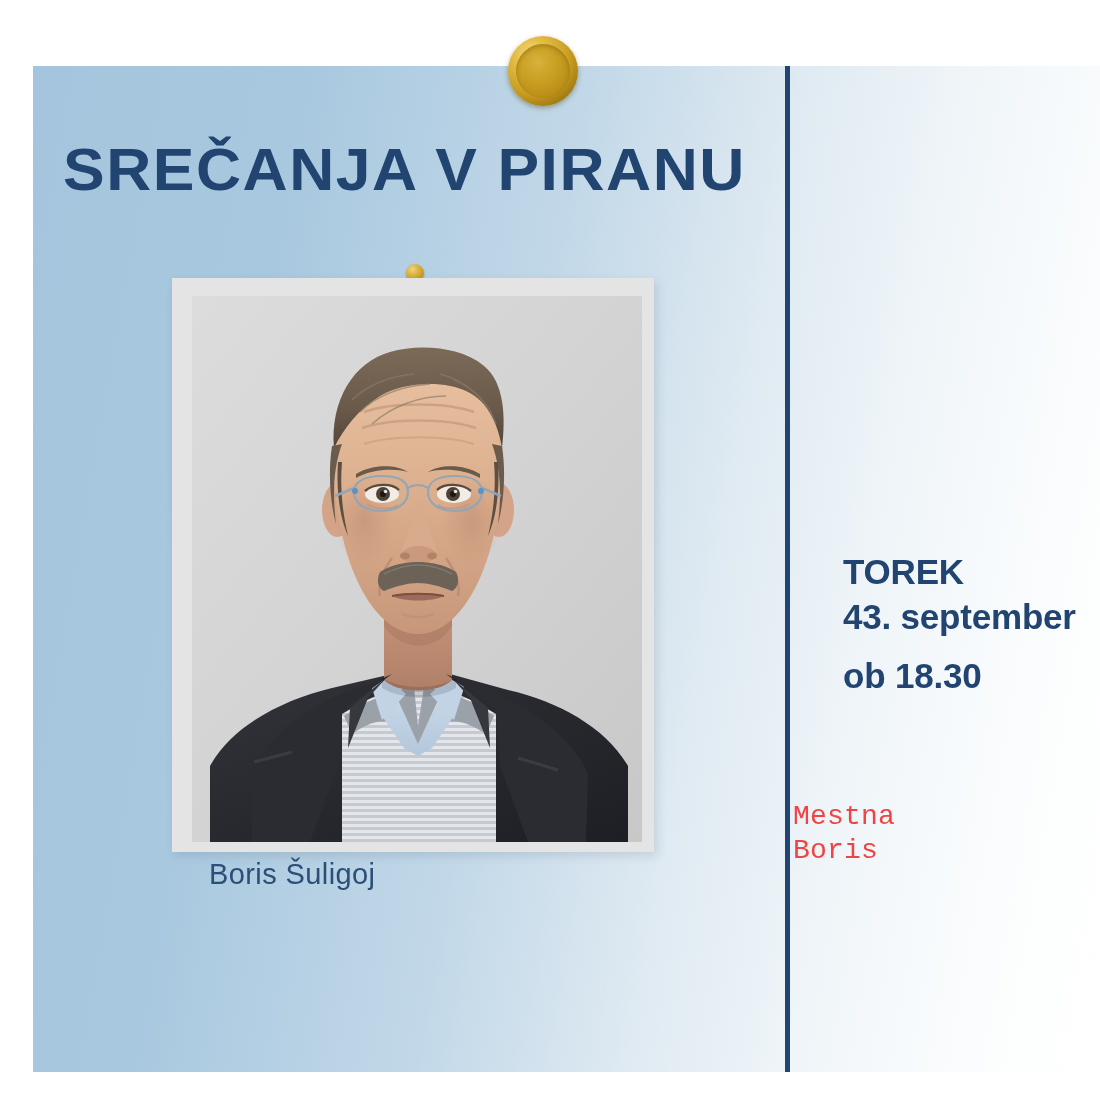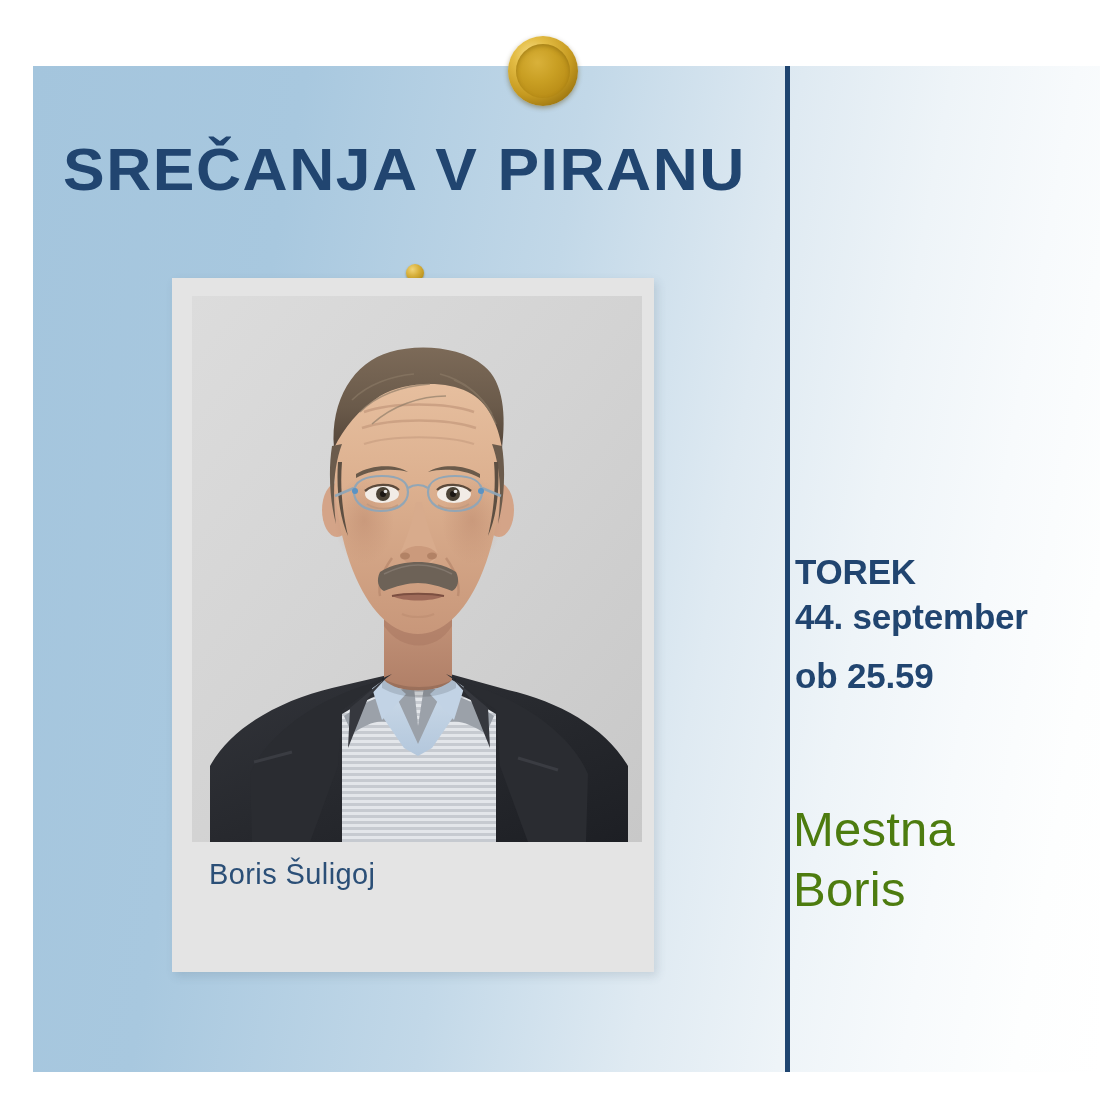--- a/index.html
+++ b/index.html
@@ -90,21 +90,21 @@
     transform: scaleX(1.04);
     transform-origin: left center;
   }
 
   
   .polaroid {
     position: absolute;
     left: 172px;
     top: 278px;
     width: 482px;
-    height: 694px;
+    height: 574px;
     background: #e4e4e4;
     box-shadow: 3px 4px 9px rgba(60,80,100,0.16);
     text-align: center;
   }
   .photo {
     position: absolute;
     left: 20px;
     top: 18px;
     width: 450px;
     height: 546px;
@@ -141,32 +141,32 @@
     left: 795px;
     top: 550px;
     width: 300px;
     font-family: "Liberation Sans", sans-serif;
     font-weight: bold;
     color: #214570;
     font-size: 35px;
     line-height: 1.28;
     letter-spacing: -0.2px;
   }
-  .date-line { white-space: nowrap; }
+  .date-line { white-space: nowrap; margin-left: 48px; }
   .date-line.spaced { margin-top: 14px; }
 
   .venue-block {
     position: absolute;
     left: 793px;
     top: 800px;
     width: 290px;
-    font-family: Liberation Sans, sans-serif;
+    font-family: Liberation Mono, monospace;
     font-weight: normal;
-    color: #4d7c0f;
-    font-size: 49px;
+    color: #ef4444;
+    font-size: 28px;
     line-height: 1.22;
     letter-spacing: 0.2px;
   }
   .venue-line { white-space: nowrap; }
 </style>
 </head>
 <body>
 
 <div id="poster">
 
@@ -340,22 +340,22 @@
 
           <path d="M 190 382 C 210 394 244 394 264 382 L 264 392 C 244 404 210 404 190 392 Z" fill="#000000" opacity="0.12"></path>
         </g>
       </svg>
     </div>
     <div class="caption">Boris Šuligoj</div>
   </div>
 
   <div class="date-block">
     <div class="date-line">TOREK</div>
-    <div class="date-line">44. september</div>
-    <div class="date-line spaced">ob 25.59</div>
+    <div class="date-line">43. september</div>
+    <div class="date-line spaced">ob 18.30</div>
   </div>
 
   <div class="venue-block">
     <div class="venue-line">Mestna</div>
     <div class="venue-line">Boris</div>
   </div>
 
 </div>
 
 </body></html>

